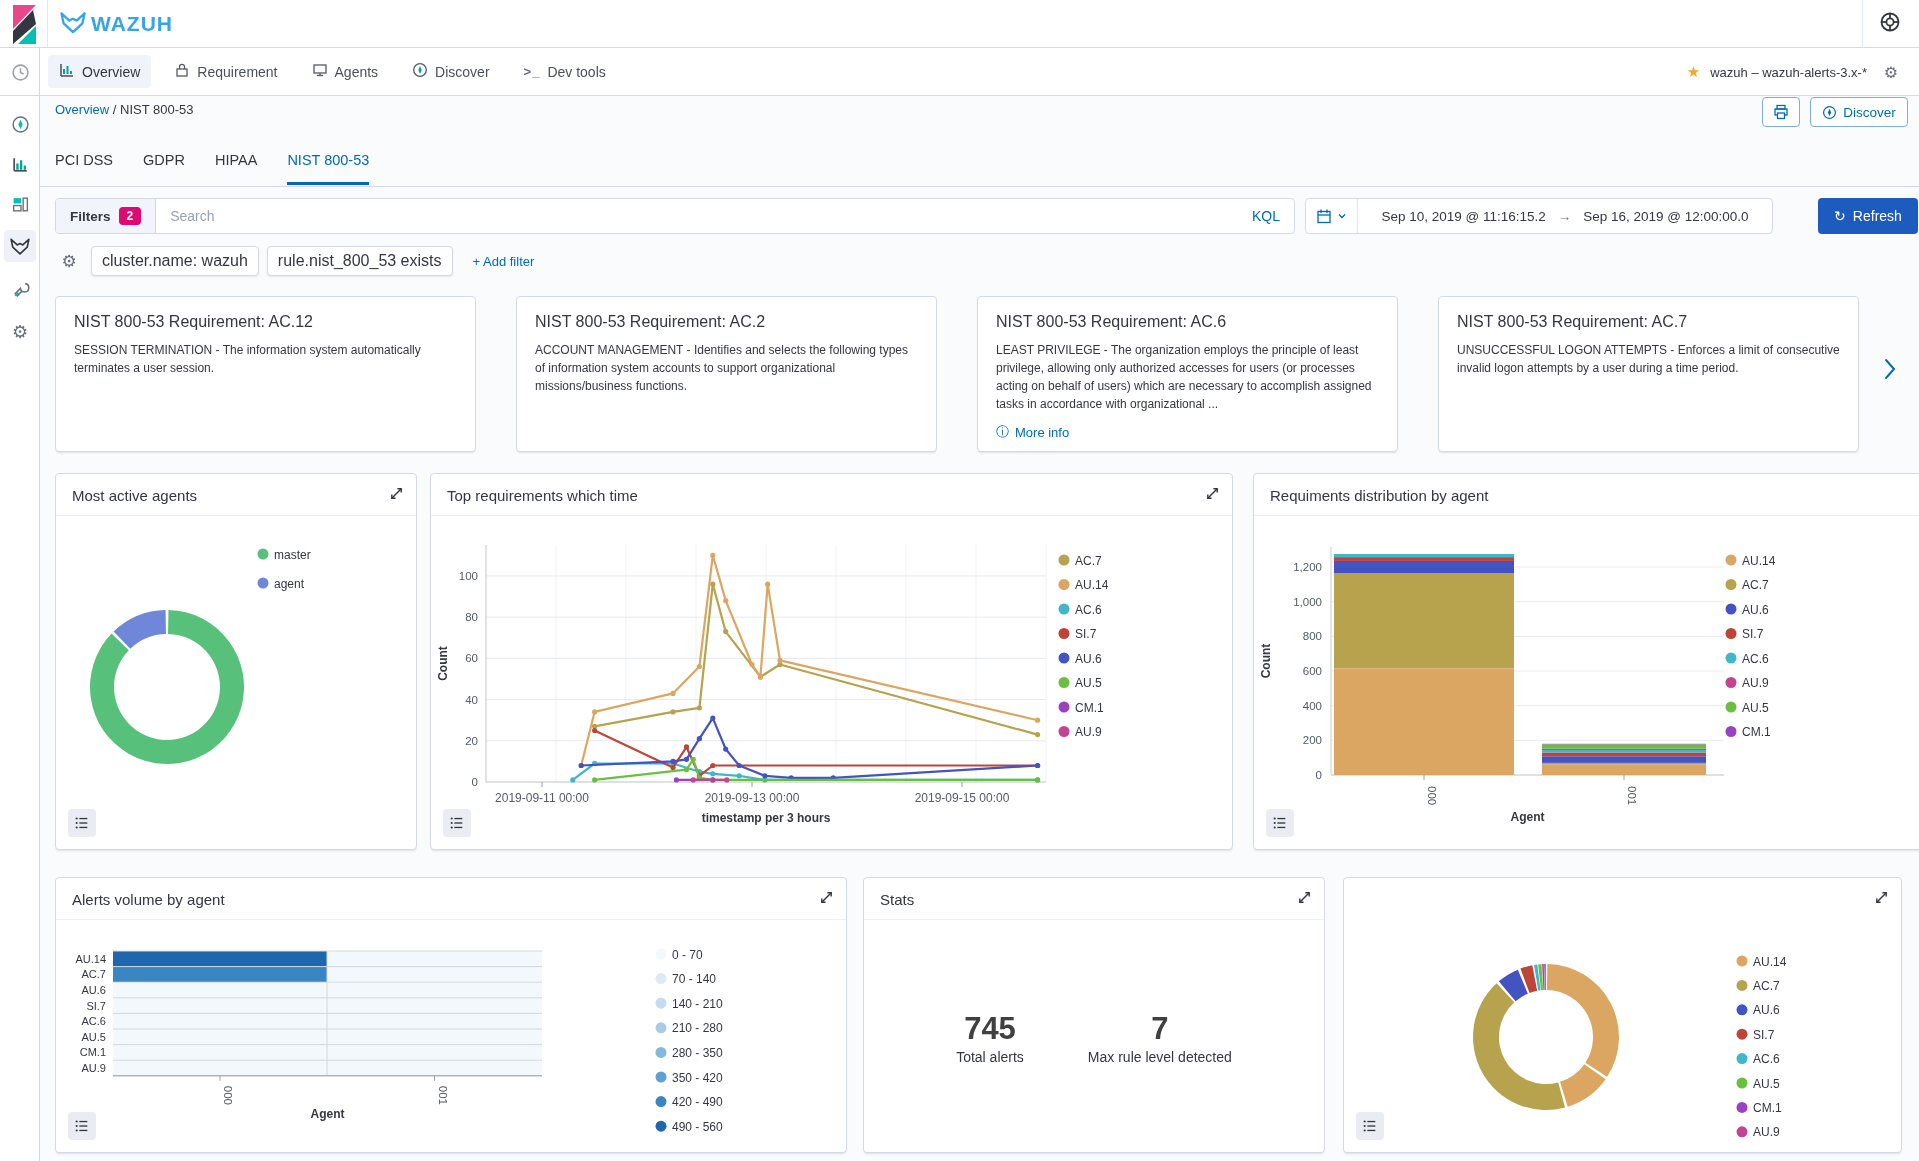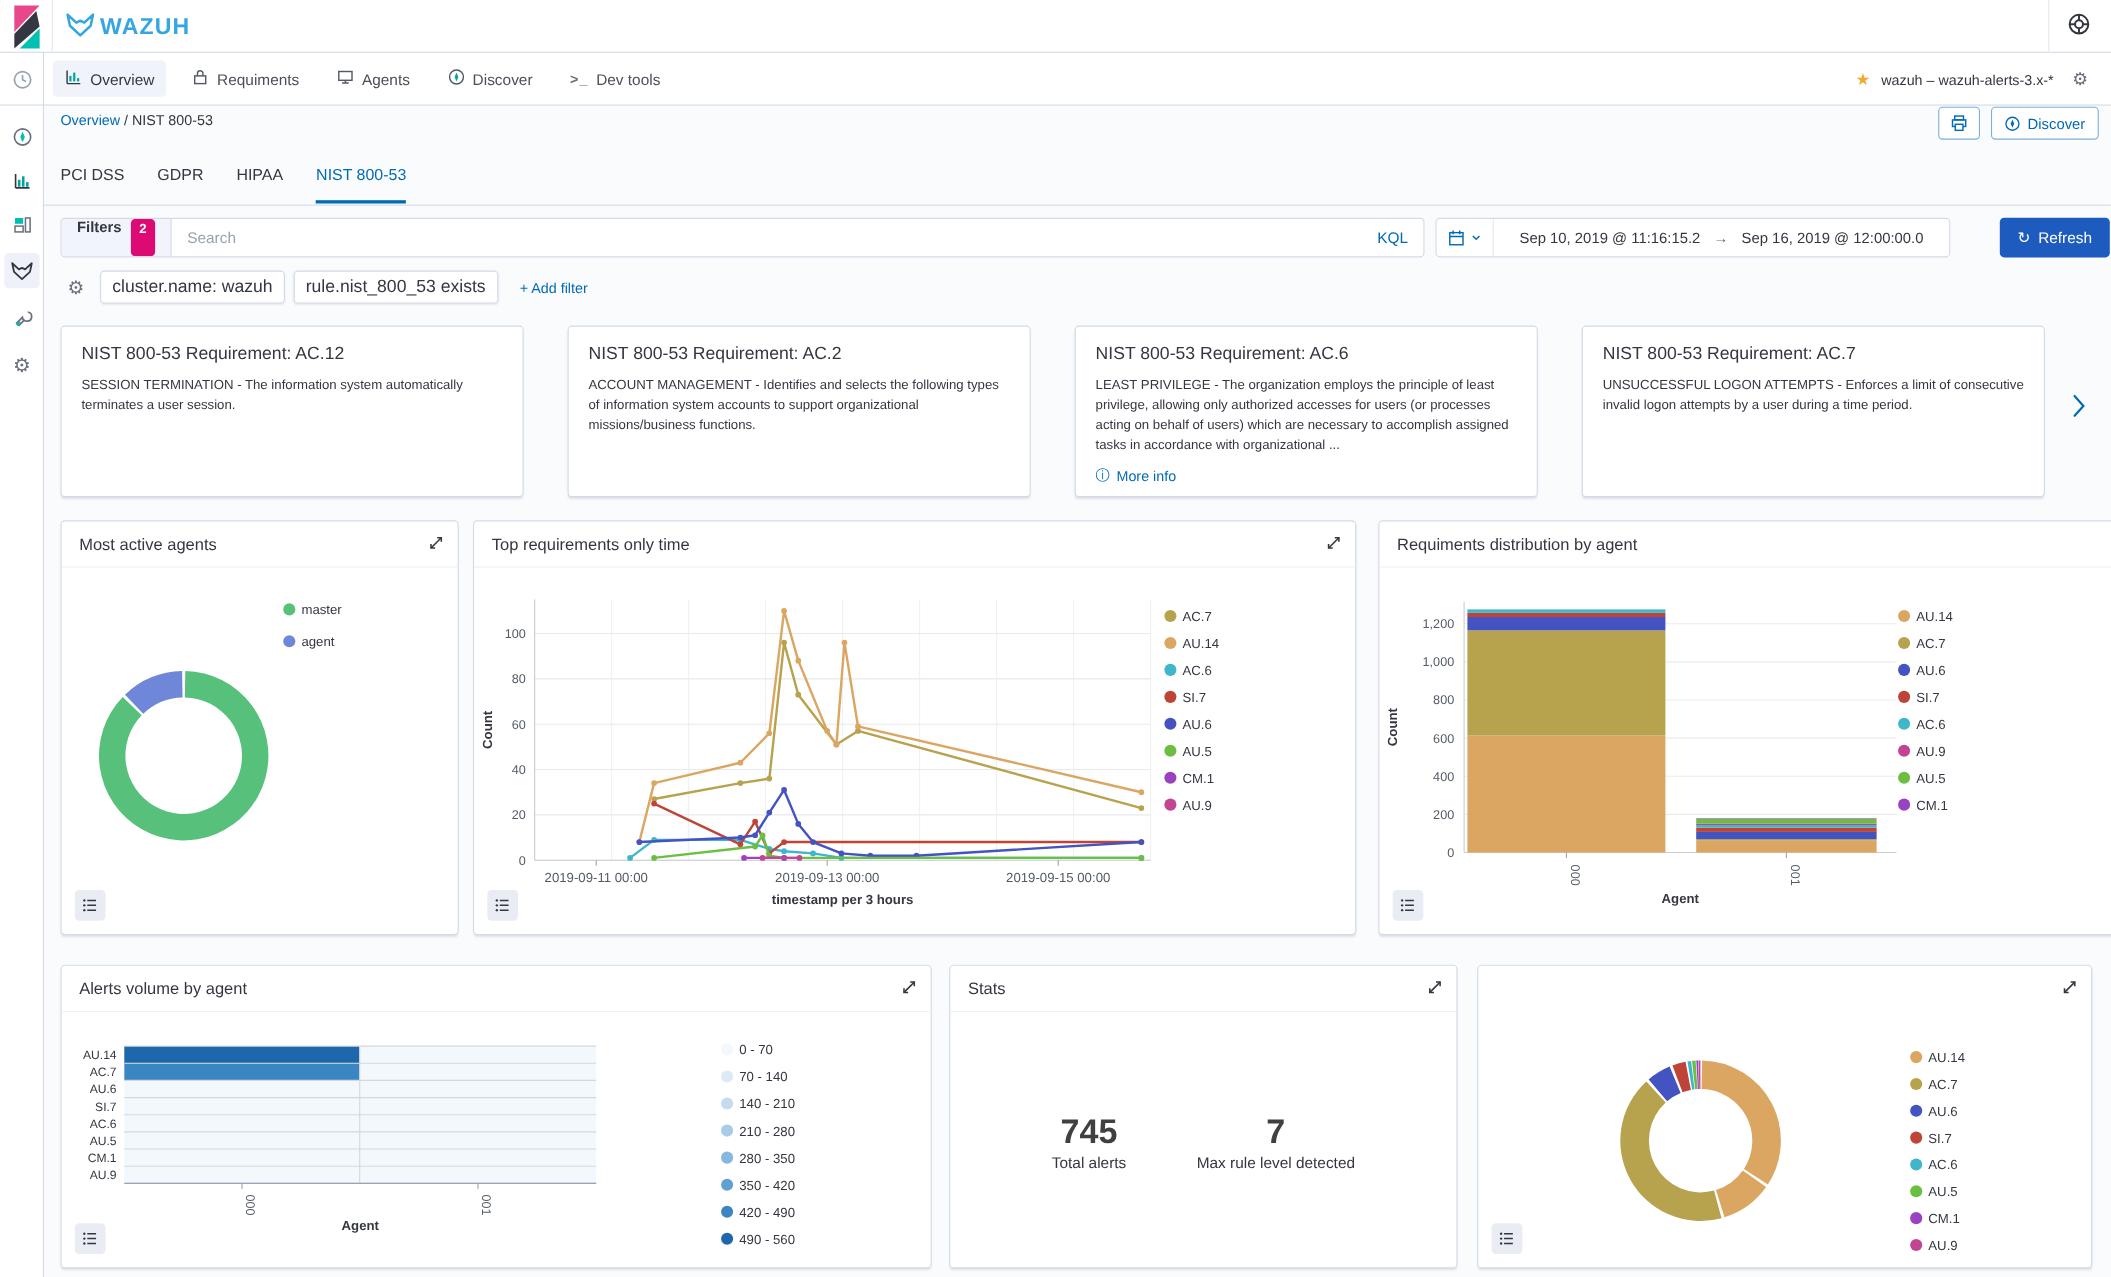--- a/index.html
+++ b/index.html
@@ -37,21 +37,21 @@
   .btn-discover { left:1810px; width:98px; }
 
   
   .tabs-border { position:absolute; left:40px; top:186px; width:1879px; height:1px; background:#d3dae6; }
   .tabs { position:absolute; left:55px; top:152px; display:flex; gap:30px; z-index:6; }
   .tab { font-size:14.5px; color:#343741; padding-bottom:14px; cursor:pointer;text-align:center; }
   .tab.active { color:#006bb4; border-bottom:3px solid #006bb4; }
 
   
   .searchbar { position:absolute; left:55px; top:198px; width:1240px; height:36px; background:#fff; border:1px solid #d3dae6; border-radius:4px; display:flex; align-items:center; overflow:hidden; }
-  .filters-seg { height:100%; display:flex; gap:8px; padding:0 14px; background:#f1f4fa; border-right:1px solid #d3dae6; cursor:pointer; }
+  .filters-seg { height:100%; display:flex; align-items:center; gap:8px; padding:0 14px; background:#f1f4fa; border-right:1px solid #d3dae6; cursor:pointer; }
   .filters-label { font-size:13.5px; font-weight:bold; color:#343741; }
   .filters-badge { background:#dd0a73; color:#fff; font-size:12px; font-weight:bold; border-radius:4px; padding:2px 8px; }
   .search-input { flex:1; border:none; outline:none; font-size:14px; color:#343741; padding:0 14px; font-family:"Liberation Sans",sans-serif; background:transparent; }
   .search-input::placeholder { color:#98a2b3; }
   .kql { font-size:14px; color:#006bb4; padding:0 14px; cursor:pointer; }
   .datepicker { position:absolute; left:1305px; top:198px; width:468px; height:36px; background:#fff; border:1px solid #d3dae6; border-radius:4px; display:flex; align-items:center; }
   .dp-cal { height:100%; display:flex; align-items:center; gap:5px; padding:0 10px; border-right:1px solid #e3e8f0; cursor:pointer; }
   .dp-dates { flex:1; display:flex; align-items:center; justify-content:center; gap:12px; font-size:13.5px; color:#343741; }
   .dp-date { cursor:pointer; }
   .dp-arrow { color:#69707d; }
@@ -184,21 +184,21 @@
       </span>
       <span>Overview</span>
     </div>
     <div class="nav-item">
       <span>
         <svg width="16" height="16" viewBox="0 0 16 16">
             <rect x="3" y="7" width="10" height="7" fill="none" stroke="#545a63" stroke-width="1.3"></rect>
             <path d="M5.5 7 V4.8 a2.5 2.5 0 0 1 5 0 V7" fill="none" stroke="#545a63" stroke-width="1.3"></path>
           </svg>
       </span>
-      <span>Requiments</span>
+      <span>Requirement</span>
     </div>
     <div class="nav-item">
       <span>
         <svg width="16" height="16" viewBox="0 0 16 16">
             <rect x="2" y="3" width="12" height="8" fill="none" stroke="#545a63" stroke-width="1.3"></rect>
             <line x1="8" y1="11" x2="8" y2="13.5" stroke="#545a63" stroke-width="1.3"></line>
             <line x1="5" y1="13.5" x2="11" y2="13.5" stroke="#545a63" stroke-width="1.3"></line>
           </svg>
       </span>
       <span>Agents</span>
@@ -338,21 +338,21 @@
           <circle cx="3" cy="9" r="1.2" fill="#343741"></circle>
           <circle cx="3" cy="14" r="1.2" fill="#343741"></circle>
           <line x1="6" y1="4" x2="15" y2="4" stroke="#343741" stroke-width="1.5"></line>
           <line x1="6" y1="9" x2="15" y2="9" stroke="#343741" stroke-width="1.5"></line>
           <line x1="6" y1="14" x2="15" y2="14" stroke="#343741" stroke-width="1.5"></line>
         </svg>
     </div>
   </div>
 
   <div class="panel" id="p-overtime">
-    <div class="panel-title">Top requirements only time</div>
+    <div class="panel-title">Top requirements which time</div>
     <div class="expand-ic">
       <svg width="15" height="15" viewBox="0 0 16 16">
           <line x1="3" y1="13" x2="13" y2="3" stroke="#343741" stroke-width="1.5"></line>
           <polyline points="9,3 13,3 13,7" fill="none" stroke="#343741" stroke-width="1.5"></polyline>
           <polyline points="3,9 3,13 7,13" fill="none" stroke="#343741" stroke-width="1.5"></polyline>
         </svg>
     </div>
     <svg class="chart" id="svg-line-req" width="801" height="332">
         <line x1="55" y1="28" x2="55" y2="265" stroke="#f0f1f4"></line>
         <line x1="125" y1="28" x2="125" y2="265" stroke="#f0f1f4"></line>

